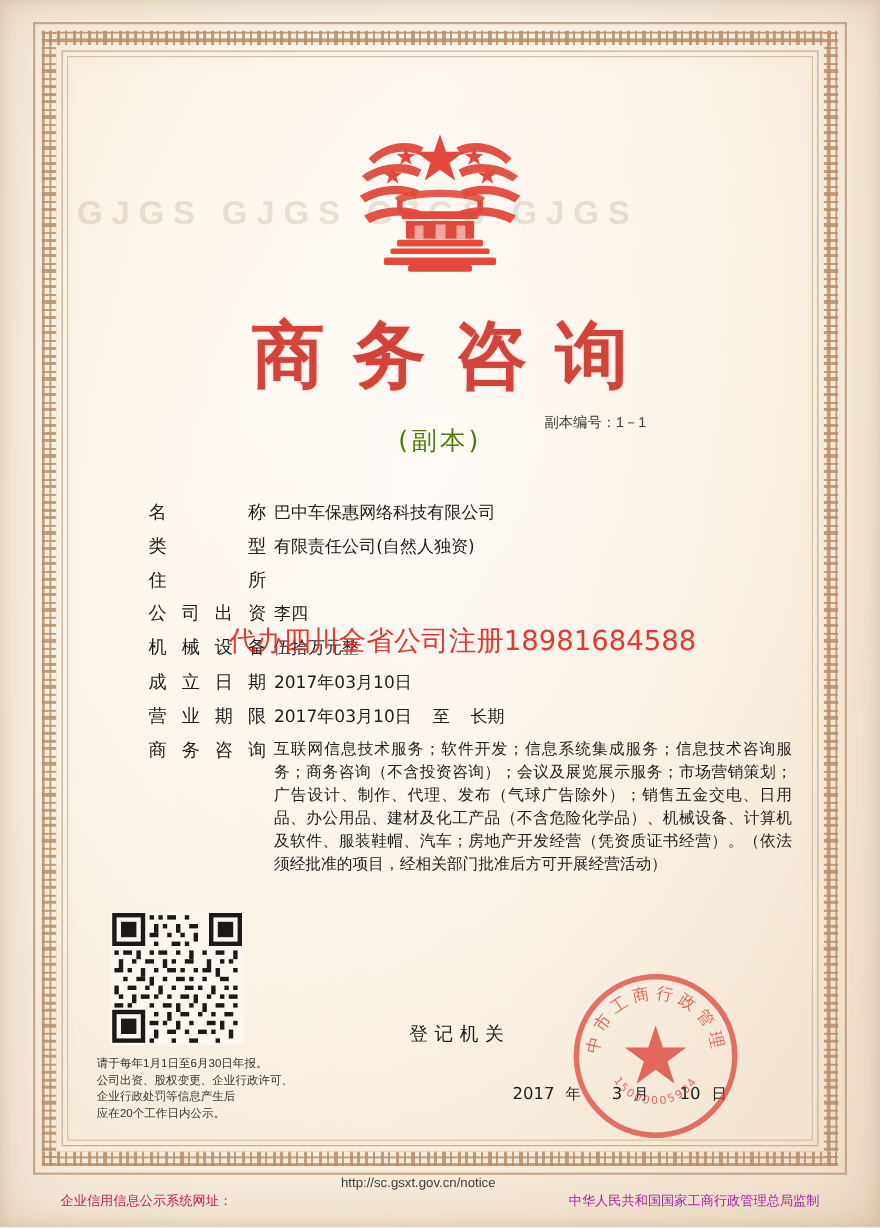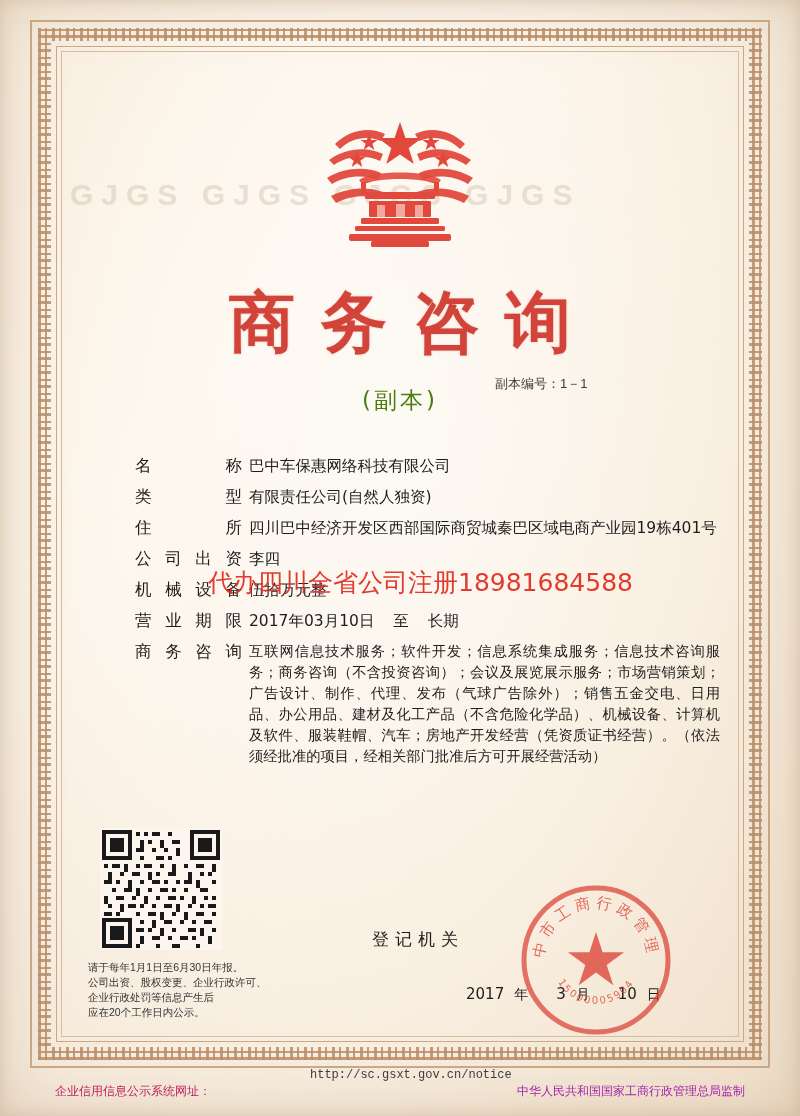--- a/index.html
+++ b/index.html
@@ -250,21 +250,21 @@
     width: 160px;
     height: 160px;
     opacity: 0.82;
   }
 
   
   .footer-url {
     position: absolute;
     left: 310px;
     top: 1068px;
-    font-family: Liberation Mono, monospace;
+    font-family: Liberation Sans, sans-serif;
     font-size: 12px;
     color: #3b3b3b;
     text-align: right;
   }
   .footer-left {
     position: absolute;
     left: 55px;
     top: 1083px;
     font-family: "DejaVu Sans", "Liberation Sans", sans-serif;
     font-size: 12px;
@@ -341,29 +341,32 @@
     <div class="row">
       <div class="label">名称</div>
       <div class="value">巴中车保惠网络科技有限公司</div>
     </div>
     <div class="row">
       <div class="label">类型</div>
       <div class="value">有限责任公司(自然人独资)</div>
     </div>
     <div class="row">
       <div class="label">住所</div>
-      <div class="value">四川巴中经济开发区西部国际商贸城秦巴区域电商产业园19栋401号</div>
     </div>
     <div class="row">
       <div class="label">公司出资</div>
       <div class="value">李四</div>
     </div>
     <div class="row">
       <div class="label">机械设备</div>
       <div class="value">伍拾万元整</div>
+    </div>
+    <div class="row">
+      <div class="label">成立日期</div>
+      <div class="value">2017年03月10日</div>
     </div>
     <div class="row term">
       <div class="label">营业期限</div>
       <div class="value">
         <span>2017年03月10日</span>
         <span class="sep">至</span>
         <span>长期</span>
       </div>
     </div>
     <div class="row scope">

